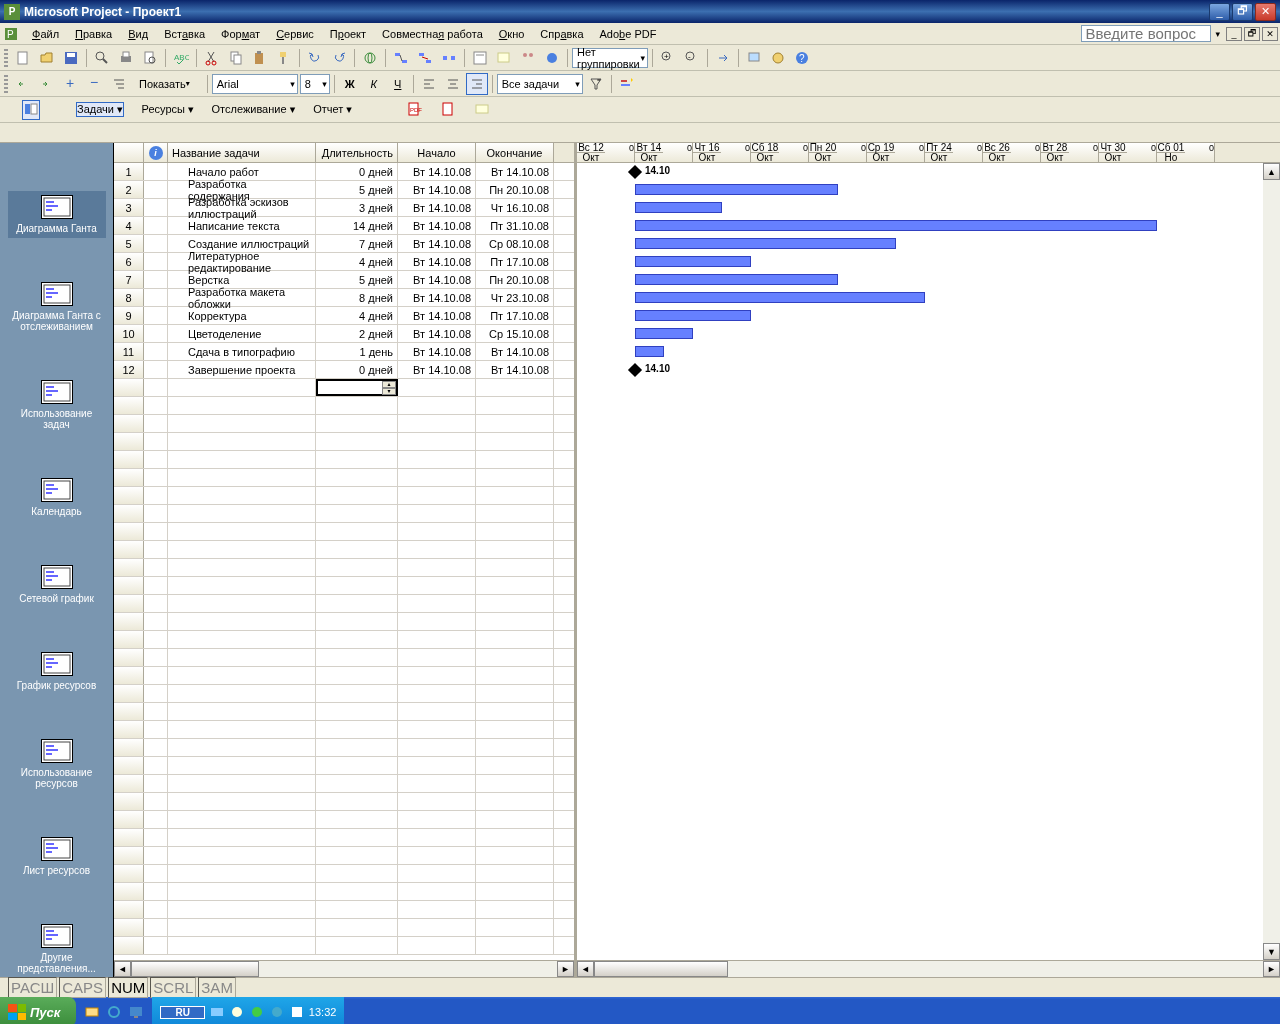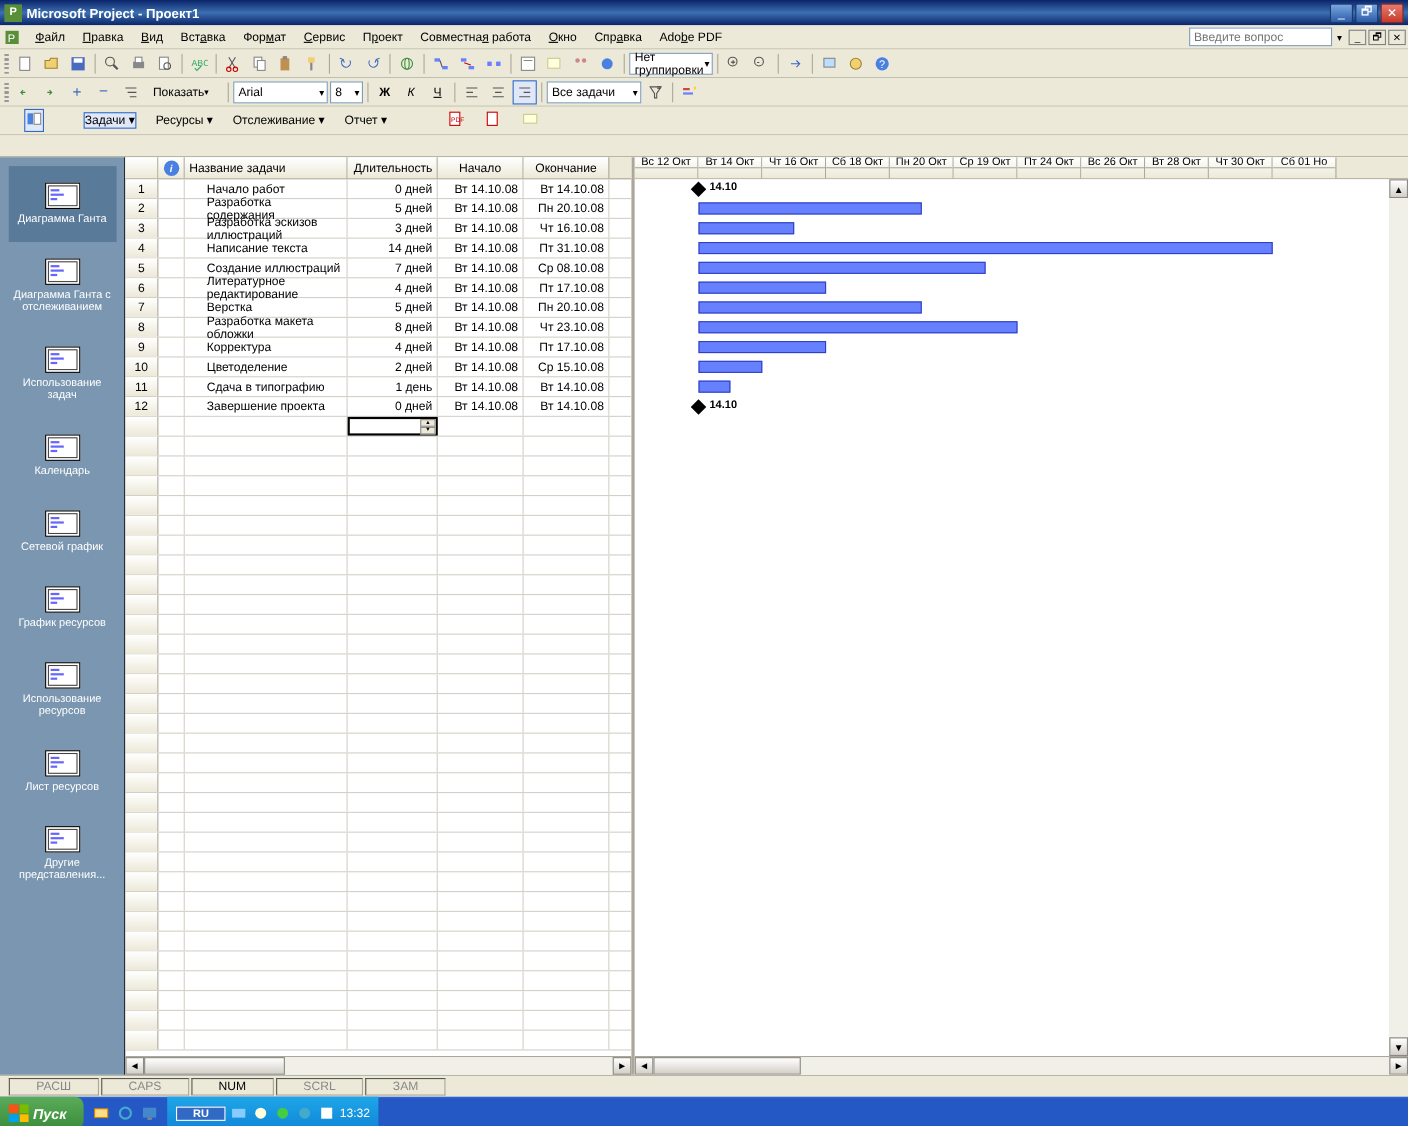--- a/index.html
+++ b/index.html
@@ -11,41 +11,41 @@
 .titlebar .winbtns { display: flex; gap: 2px; }
 .titlebar .winbtn { width: 21px; height: 18px; background: linear-gradient(to bottom, #7ba7e0, #2d5ca8); border: 1px solid #1a3a6e; border-radius: 2px; color: #fff; font-size: 11px; display: flex; align-items: center; justify-content: center; cursor: pointer; }
 .titlebar .winbtn.close { background: linear-gradient(to bottom, #e87b6f, #c83a2a); border-color: #8a2a1e; }
 
 .menubar { background: #ece9d8; height: 22px; display: flex; align-items: center; padding: 0 2px; border-bottom: 1px solid #c0bfaf; }
 .menubar .menu-icon { width: 18px; height: 18px; margin-right: 4px; display: inline-flex; align-items: center; justify-content: center; }
 .menubar .menu-item { padding: 2px 8px; cursor: pointer; }
 .menubar .menu-item u { text-decoration: underline; }
 .menubar .spacer { flex: 1; }
 .menubar .help-box { display: flex; align-items: center; gap: 4px; }
-.menubar .help-input { width: 130px; height: 17px; border: 1px solid #7f9db9; font-size: 11px; padding: 0 3px; color: #888; }
+.menubar .help-input { width: 130px; height: 17px; border: 1px solid #7f9db9; font-size: 15px; padding: 0 3px; color: #888; }
 .menubar .mdi-btns { display: flex; gap: 2px; margin-left: 6px; }
 .menubar .mdi-btn { width: 16px; height: 14px; background: #ece9d8; border: 1px solid #808080; font-size: 9px; display: flex; align-items: center; justify-content: center; cursor: pointer; }
 
 .toolbar { background: #ece9d8; height: 26px; display: flex; align-items: center; padding: 2px 4px; border-bottom: 1px solid #c0bfaf; gap: 2px; }
 .toolbar .grip { width: 4px; height: 18px; background: repeating-linear-gradient(to bottom, #999 0 2px, transparent 2px 4px); margin-right: 2px; }
 .toolbar .tbtn { width: 22px; height: 22px; display: flex; align-items: center; justify-content: center; cursor: pointer; border: 1px solid transparent; }
 .toolbar .sep { width: 1px; height: 18px; background: #aca899; margin: 0 2px; }
 .toolbar .combo { height: 20px; border: 1px solid #7f9db9; background: #fff; padding: 0 18px 0 4px; font-size: 11px; display: flex; align-items: center; position: relative; cursor: pointer; }
 .toolbar .combo::after { content: "▾"; position: absolute; right: 2px; font-size: 9px; color: #000; }
 .toolbar .text-btn { height: 22px; padding: 0 6px; display: flex; align-items: center; cursor: pointer; border: 1px solid transparent; }
 .toolbar .dropdown-arrow { width: 10px; font-size: 8px; }
 
 .toolbar3 { background: #ece9d8; height: 26px; display: flex; align-items: center; padding: 2px 4px; border-bottom: 1px solid #c0bfaf; gap: 18px; }
 
 .formula-bar { background: #ece9d8; height: 20px; border-bottom: 1px solid #aca899; }
 
 .main-area { display: flex; height: 834px; }
 
 .view-bar { width: 114px; background: #7a96b0; display: flex; flex-direction: column; align-items: center; padding-top: 8px; gap: 2px; border-right: 1px solid #000; overflow: hidden; }
-.view-item { width: 98px; display: flex; flex-direction: column; align-items: center; padding: 15px 2px; cursor: pointer; color: #fff; text-align: center; font-size: 10px; }
+.view-item { width: 98px; display: flex; flex-direction: column; align-items: center; padding: 4px 2px; cursor: pointer; color: #fff; text-align: center; font-size: 10px; margin-top: 40px; }
 .view-item .vicon { width: 32px; height: 24px; background: #fff; border: 1px solid #000; margin-bottom: 4px; display: flex; align-items: center; justify-content: center; position: relative; }
 .view-item.selected { background: #5a7a9a; }
 
 .content-area { flex: 1; display: flex; background: #fff; position: relative; }
 
 .table-pane { width: 463px; border-right: 3px solid #aca899; display: flex; flex-direction: column; }
 .table-header-row { display: flex; background: #ece9d8; border-bottom: 1px solid #aca899; height: 20px; }
 .th-cell { border-right: 1px solid #aca899; padding: 2px 4px; font-size: 11px; display: flex; align-items: center; background: linear-gradient(to bottom, #fff, #ece9d8); }
 .th-corner { width: 30px; }
 .th-info { width: 24px; justify-content: center; }
@@ -67,37 +67,37 @@
 .selected-cell .spinner { position: absolute; right: 0; top: 0; width: 14px; height: 14px; display: flex; flex-direction: column; }
 .selected-cell .spinner span { flex: 1; background: #ece9d8; border: 1px solid #888; font-size: 6px; text-align: center; line-height: 5px; }
 
 .hscroll { height: 17px; background: #ece9d8; border-top: 1px solid #aca899; display: flex; position: relative; }
 .hscroll .arrow { width: 17px; background: linear-gradient(to bottom,#fff,#d4d0c8); border: 1px solid #888; font-size: 9px; display:flex;align-items:center;justify-content:center; cursor:pointer; }
 .hscroll .track { flex: 1; background: #f0f0e8; }
 .hscroll .thumb { height: 100%; background: linear-gradient(to bottom,#fff,#d4d0c8); border: 1px solid #888; }
 
 .gantt-pane { flex: 1; display: flex; flex-direction: column; overflow: hidden; }
 .gantt-header { display: flex; background: #ece9d8; border-bottom: 1px solid #aca899; height: 20px; }
-.gh-day { width: 58px; border-right: 1px solid #aca899; font-size: 10px; display: flex; flex-direction: column; text-align: center; background: linear-gradient(to bottom,#fff,#ece9d8); gap: 24px; }
+.gh-day { width: 58px; border-right: 1px solid #aca899; font-size: 10px; display: flex; flex-direction: row; text-align: center; background: linear-gradient(to bottom,#fff,#ece9d8); gap: 24px; }
 .gh-day .d1 { height: 10px; line-height: 10px; border-bottom: 1px solid #aca899; }
 .gh-day .d2 { height: 10px; line-height: 10px; font-size: 9px; }
 
 .gantt-body { flex: 1; position: relative; background: #fff; overflow: hidden; }
 .gantt-row { height: 18px; position: relative; }
 .gantt-bar { position: absolute; height: 11px; top: 3px; background: #6680ff; border: 1px solid #3040c0; }
 .gantt-diamond { position: absolute; width: 10px; height: 10px; top: 4px; background: #000; transform: rotate(45deg); }
 .gantt-label { position: absolute; top: 2px; font-size: 10px; font-weight: bold; }
 
 .vscroll { width: 17px; background: #ece9d8; display: flex; flex-direction: column; position: absolute; right: 0; top: 20px; bottom: 17px; }
 .vscroll .arrow { height: 17px; background: linear-gradient(to bottom,#fff,#d4d0c8); border: 1px solid #888; font-size:9px; display:flex;align-items:center;justify-content:center; cursor:pointer; }
 .vscroll .vtrack { flex:1; background:#f0f0e8; }
 
 .statusbar { height: 20px; background: #ece9d8; border-top: 1px solid #aca899; display: flex; align-items: center; padding: 0 6px; font-size: 11px; }
 .statusbar .status-text { flex: 1; }
-.statusbar .status-cell { border: 1px inset #aca899; padding: 1px 24px; margin-left: 2px; color: #888; font-size: 11px; }
+.statusbar .status-cell { border: 1px inset #aca899; padding: 1px 2px; margin-left: 2px; color: #888; font-size: 15px; }
 .statusbar .status-cell.active { color: #000; }
 
 .taskbar { height: 30px; background: linear-gradient(to bottom, #3168d5, #2358c5 8%, #2358c5 92%, #1a4aaf); display: flex; align-items: center; }
 .start-btn { height: 30px; background: linear-gradient(to bottom, #5aac5a, #3a8c3a); color: #fff; font-weight: bold; font-style: italic; padding: 0 16px 0 8px; display: flex; align-items: center; font-size: 13px; cursor: pointer; border-radius: 0 8px 8px 0; }
 .start-btn .flag { width: 18px; height: 16px; margin-right: 4px; display: grid; grid-template-columns: 1fr 1fr; grid-template-rows: 1fr 1fr; gap: 1px; }
 .start-btn .flag span:nth-child(1){background:#f65314}.start-btn .flag span:nth-child(2){background:#7cbb00}.start-btn .flag span:nth-child(3){background:#00a1f1}.start-btn .flag span:nth-child(4){background:#ffbb00}
 .ql { display: flex; gap: 2px; padding: 0 6px; }
 .ql .qbtn { width: 20px; height: 22px; display: flex; align-items: center; justify-content: center; cursor: pointer; }
 .tbitems { display: flex; flex: 1; gap: 2px; padding: 0 2px; }
 .tbitem { height: 24px; min-width: 160px; background: linear-gradient(to bottom, #4a80e0, #2a60c0); border: 1px solid #1a4aaf; border-radius: 2px; color: #fff; font-size: 11px; display: flex; align-items: center; padding: 0 6px; gap: 4px; cursor: pointer; }

